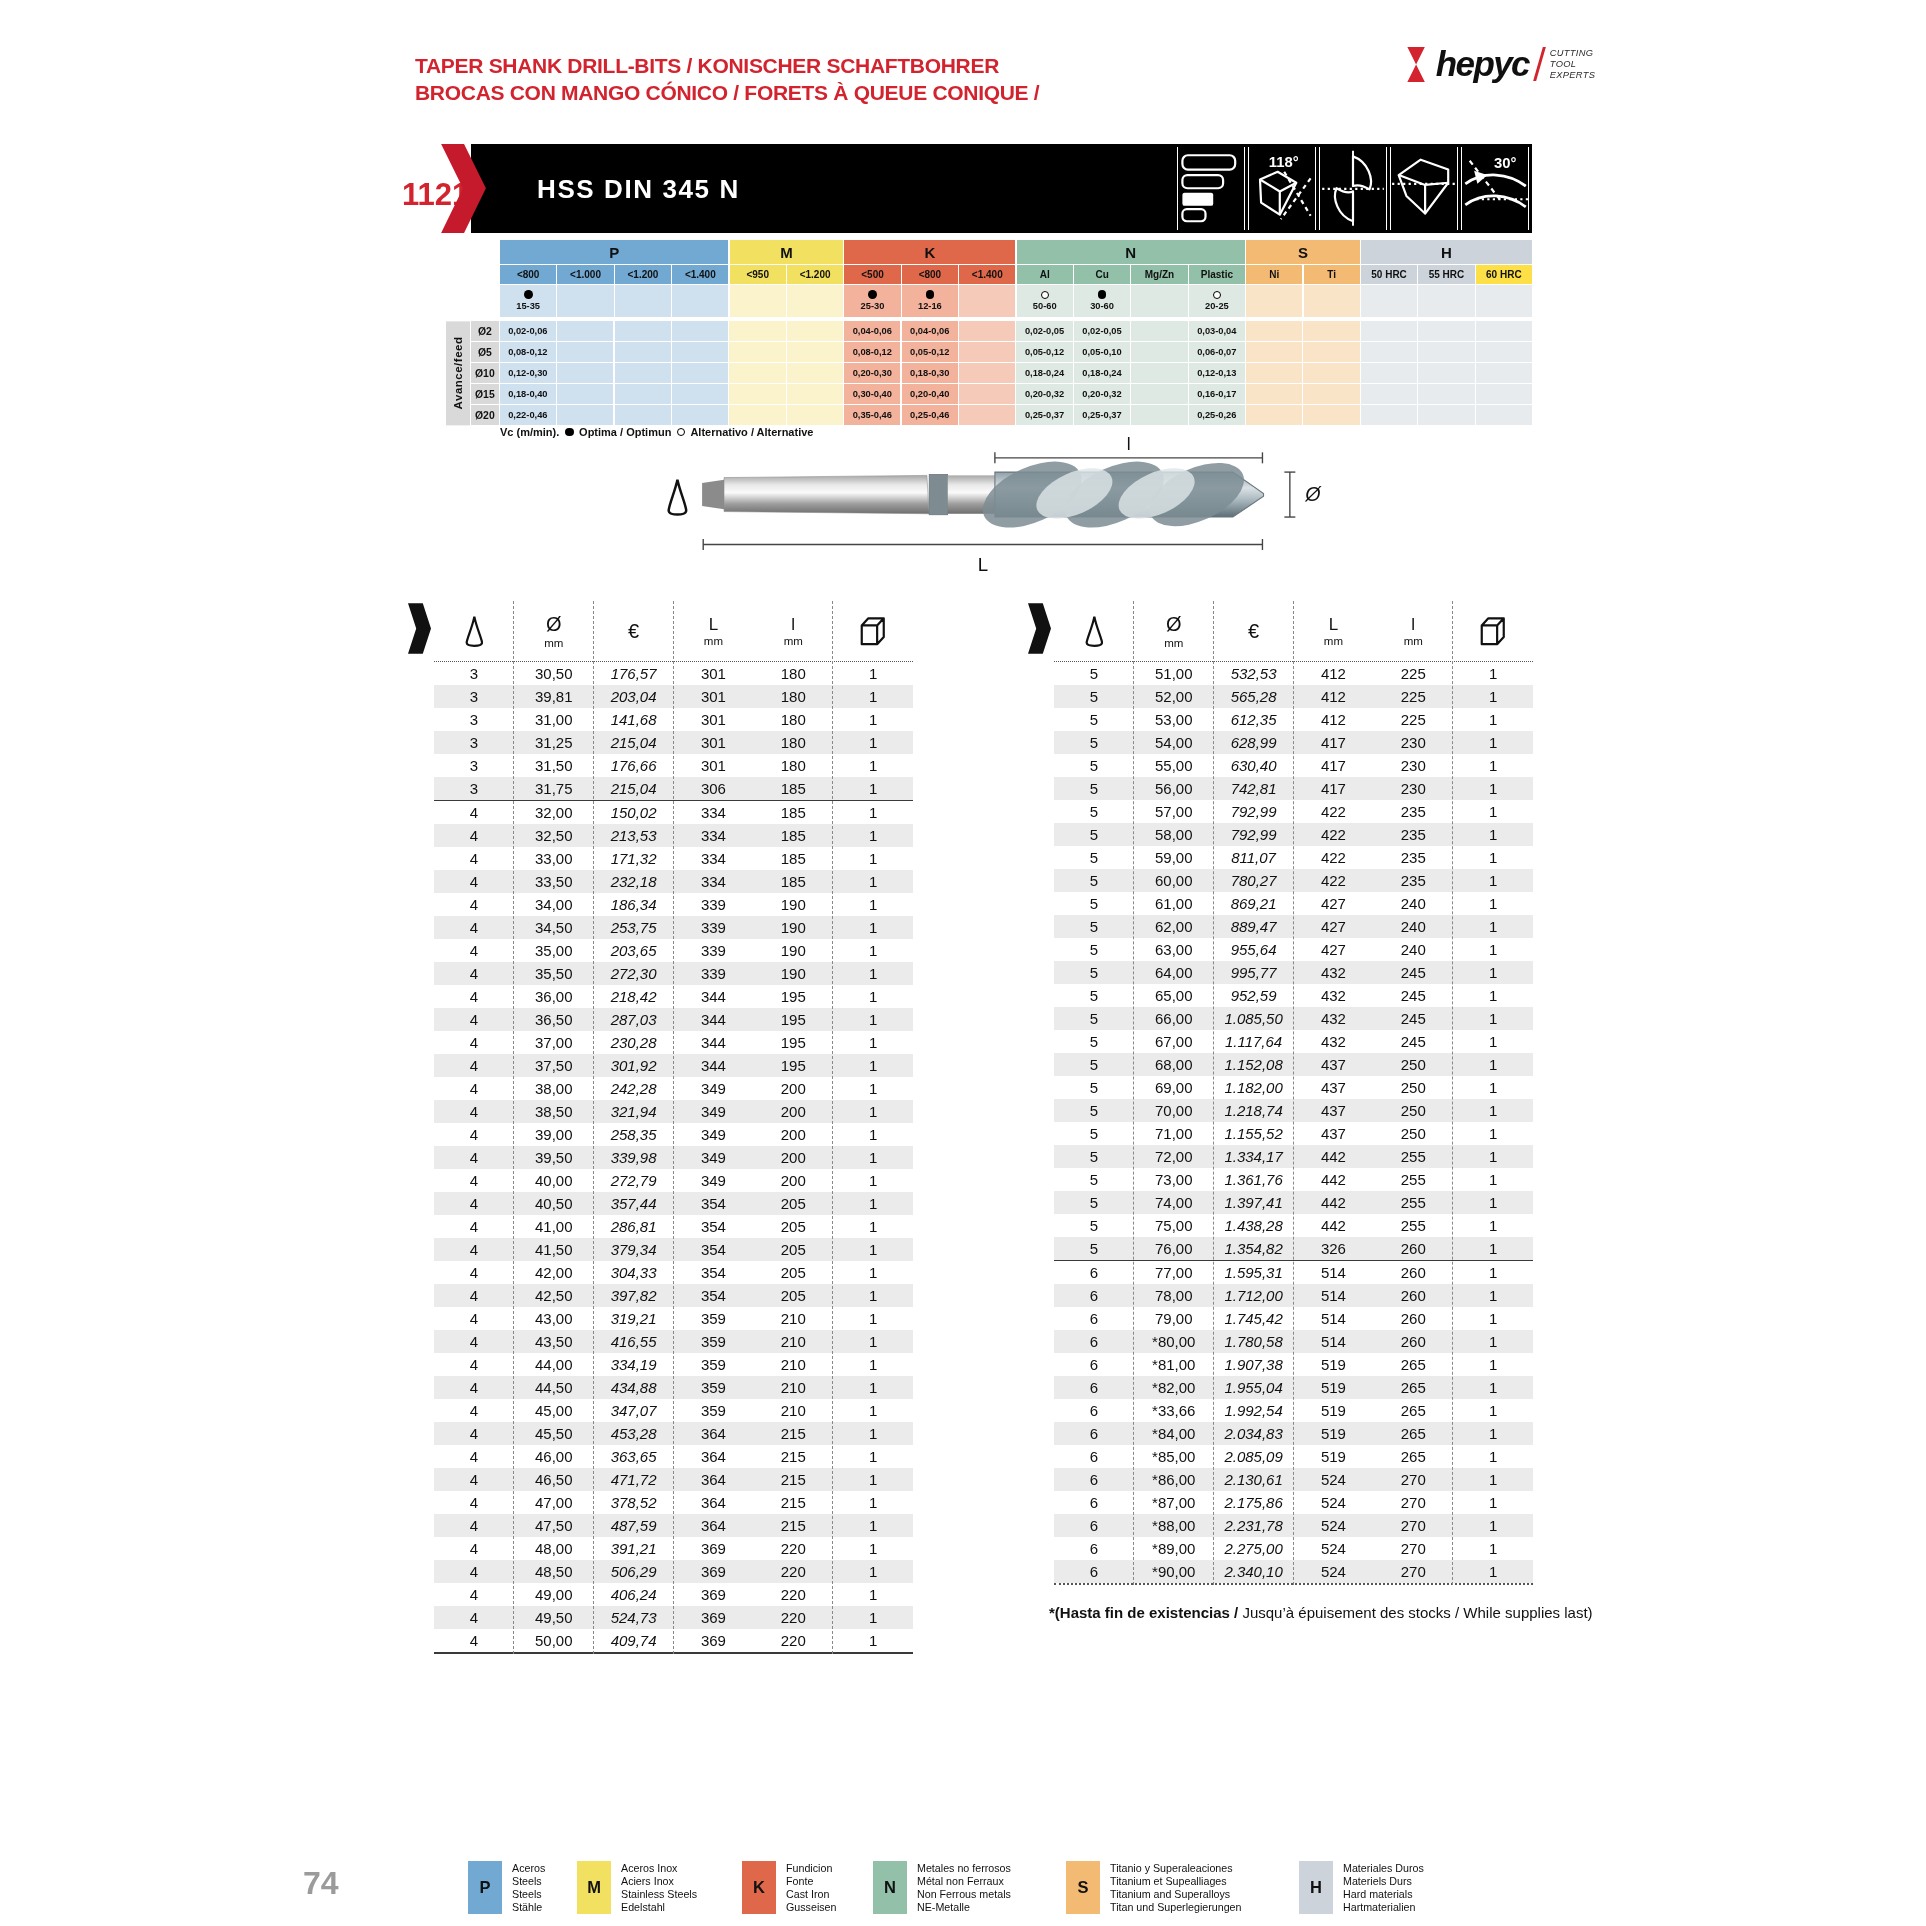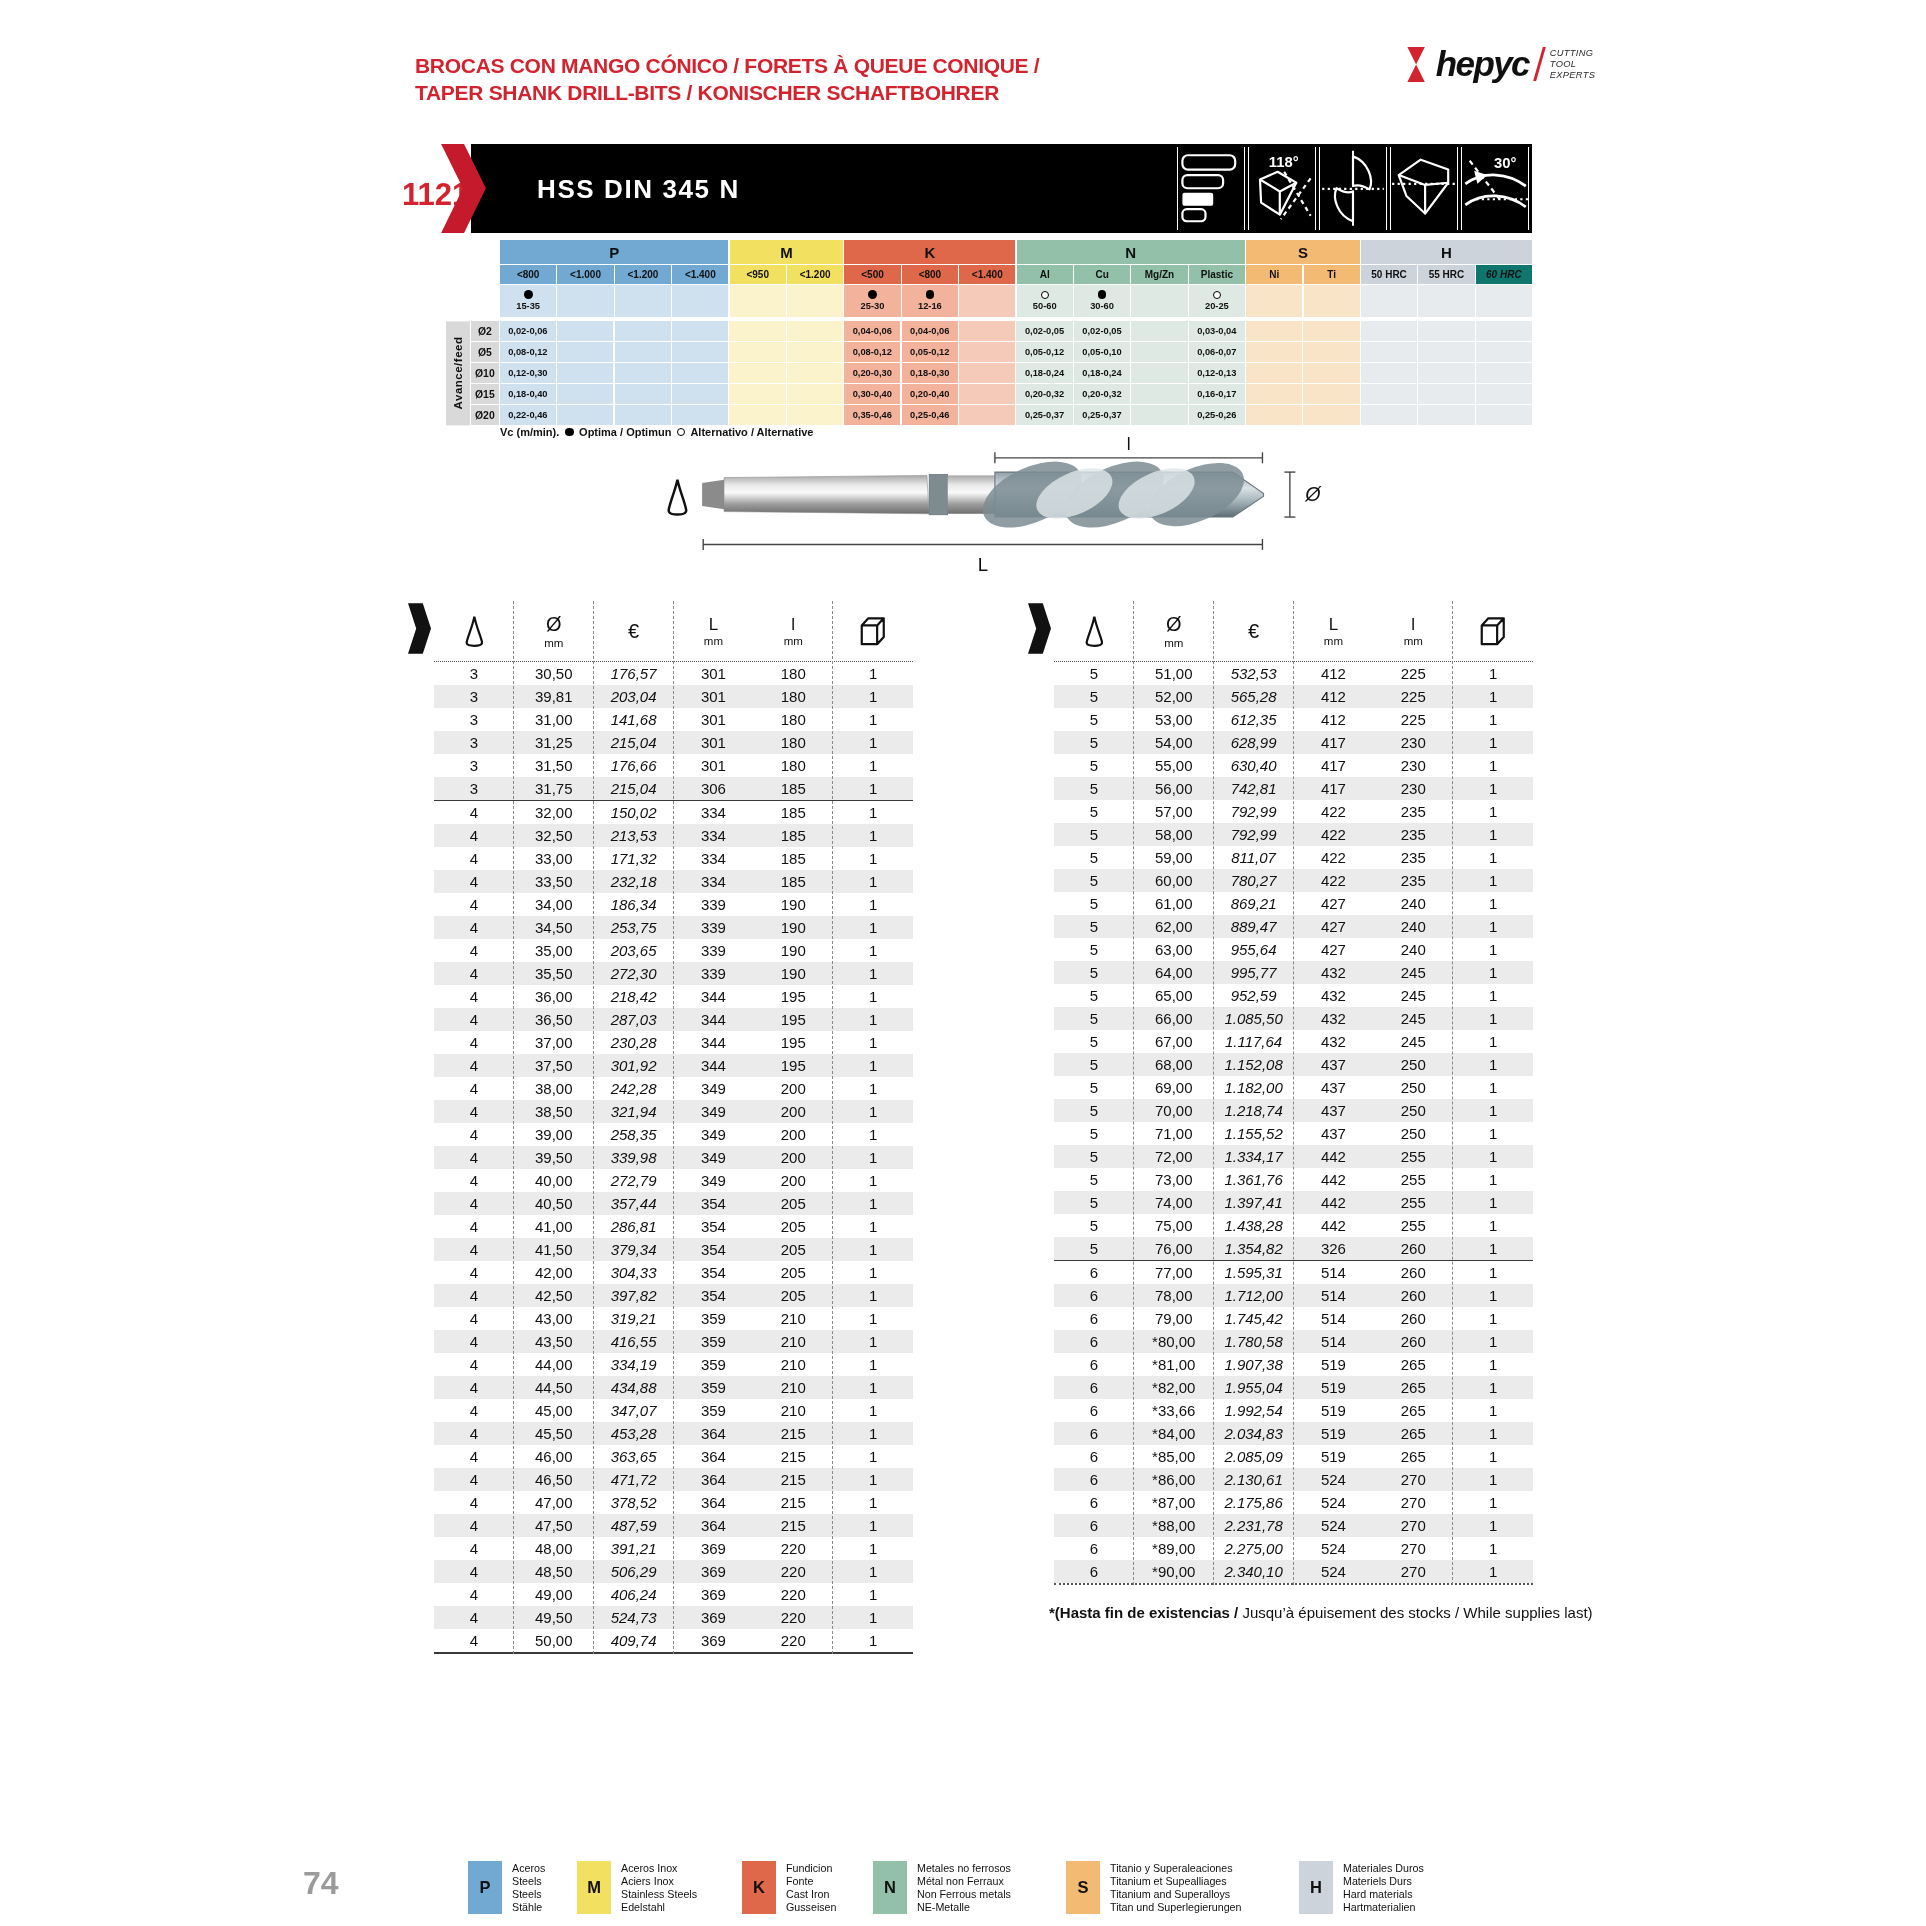--- a/index.html
+++ b/index.html
@@ -74,22 +74,22 @@
   .legend-box { width:34px; height:53px; display:flex; align-items:center; justify-content:center;
                 font-size:16.5px; font-weight:700; color:#111; }
   .legend-lines { font-size:10.7px; line-height:13px; padding-top:0.5px; }
 </style>
 </head>
 <body>
 
 <div id="page">
 
   <div id="title">
+    <div>TAPER SHANK DRILL-BITS / KONISCHER SCHAFTBOHRER</div>
     <div>BROCAS CON MANGO CÓNICO / FORETS À QUEUE CONIQUE /</div>
-    <div>TAPER SHANK DRILL-BITS / KONISCHER SCHAFTBOHRER</div>
   </div>
 
   <div id="logo">
     <svg width="24" height="35" viewBox="0 0 44 64">
       <polygon points="8,0 40,0 24,32 40,64 8,64 24,32" fill="#d2232e"></polygon>
     </svg>
     <span class="logo-word">hepyc</span>
     <span class="logo-slash"></span>
     <span class="logo-tag">
       <div>CUTTING</div>
@@ -179,21 +179,21 @@
       <div class="mat-cell mat-sub" style="background: rgb(224, 104, 74);">&lt;800</div>
       <div class="mat-cell mat-sub" style="background: rgb(224, 104, 74);">&lt;1.400</div>
       <div class="mat-cell mat-sub" style="background: rgb(146, 192, 169);">Al</div>
       <div class="mat-cell mat-sub" style="background: rgb(146, 192, 169);">Cu</div>
       <div class="mat-cell mat-sub" style="background: rgb(146, 192, 169);">Mg/Zn</div>
       <div class="mat-cell mat-sub" style="background: rgb(146, 192, 169);">Plastic</div>
       <div class="mat-cell mat-sub" style="background: rgb(243, 186, 116);">Ni</div>
       <div class="mat-cell mat-sub" style="background: rgb(243, 186, 116);">Ti</div>
       <div class="mat-cell mat-sub" style="background: rgb(204, 211, 218);">50 HRC</div>
       <div class="mat-cell mat-sub" style="background: rgb(204, 211, 218);">55 HRC</div>
-      <div class="mat-cell mat-sub" style="background: #0f766e; font-style: italic;">60 HRC</div>
+      <div class="mat-cell mat-sub" style="background: #fde047;">60 HRC</div>
       <div class="mat-cell mat-vc" style="background: rgb(207, 224, 239);">
         <span class="dot-filled"></span>
         <span>15-35</span>
       </div>
       <div class="mat-cell mat-vc" style="background: rgb(207, 224, 239);"></div>
       <div class="mat-cell mat-vc" style="background: rgb(207, 224, 239);"></div>
       <div class="mat-cell mat-vc" style="background: rgb(207, 224, 239);"></div>
       <div class="mat-cell mat-vc" style="background: rgb(251, 243, 203);"></div>
       <div class="mat-cell mat-vc" style="background: rgb(251, 243, 203);"></div>
       <div class="mat-cell mat-vc" style="background: rgb(242, 178, 156);">

